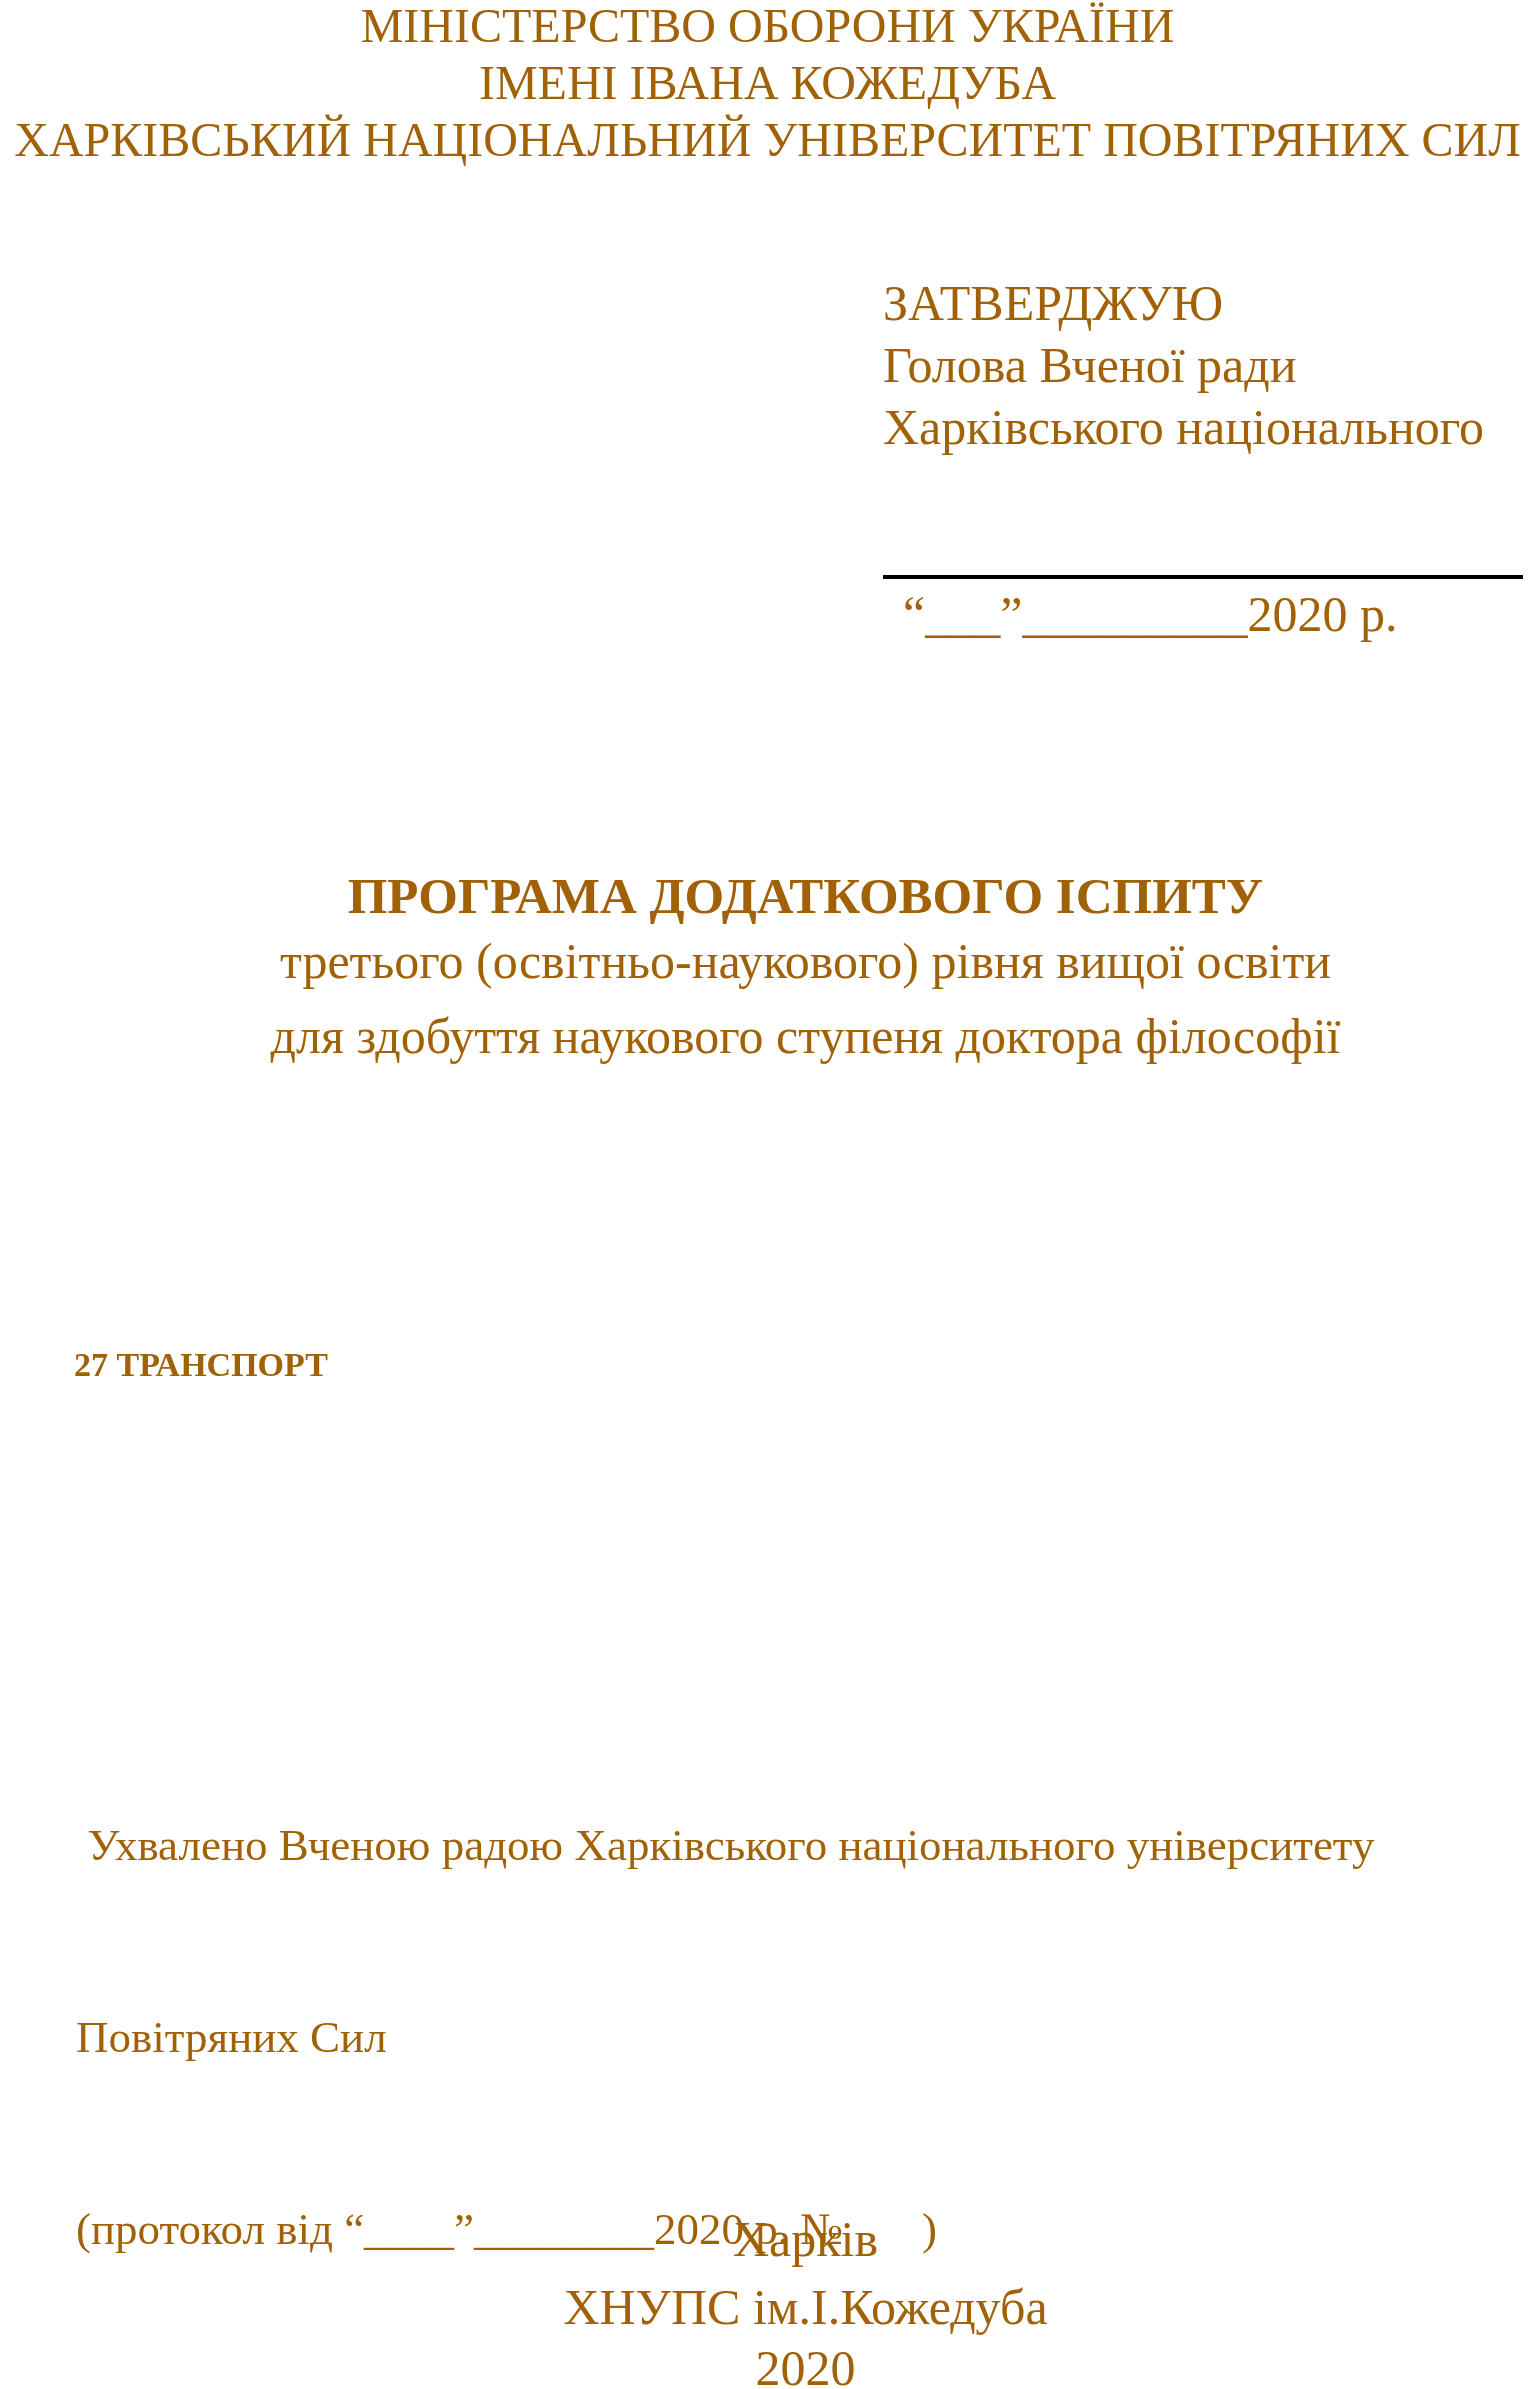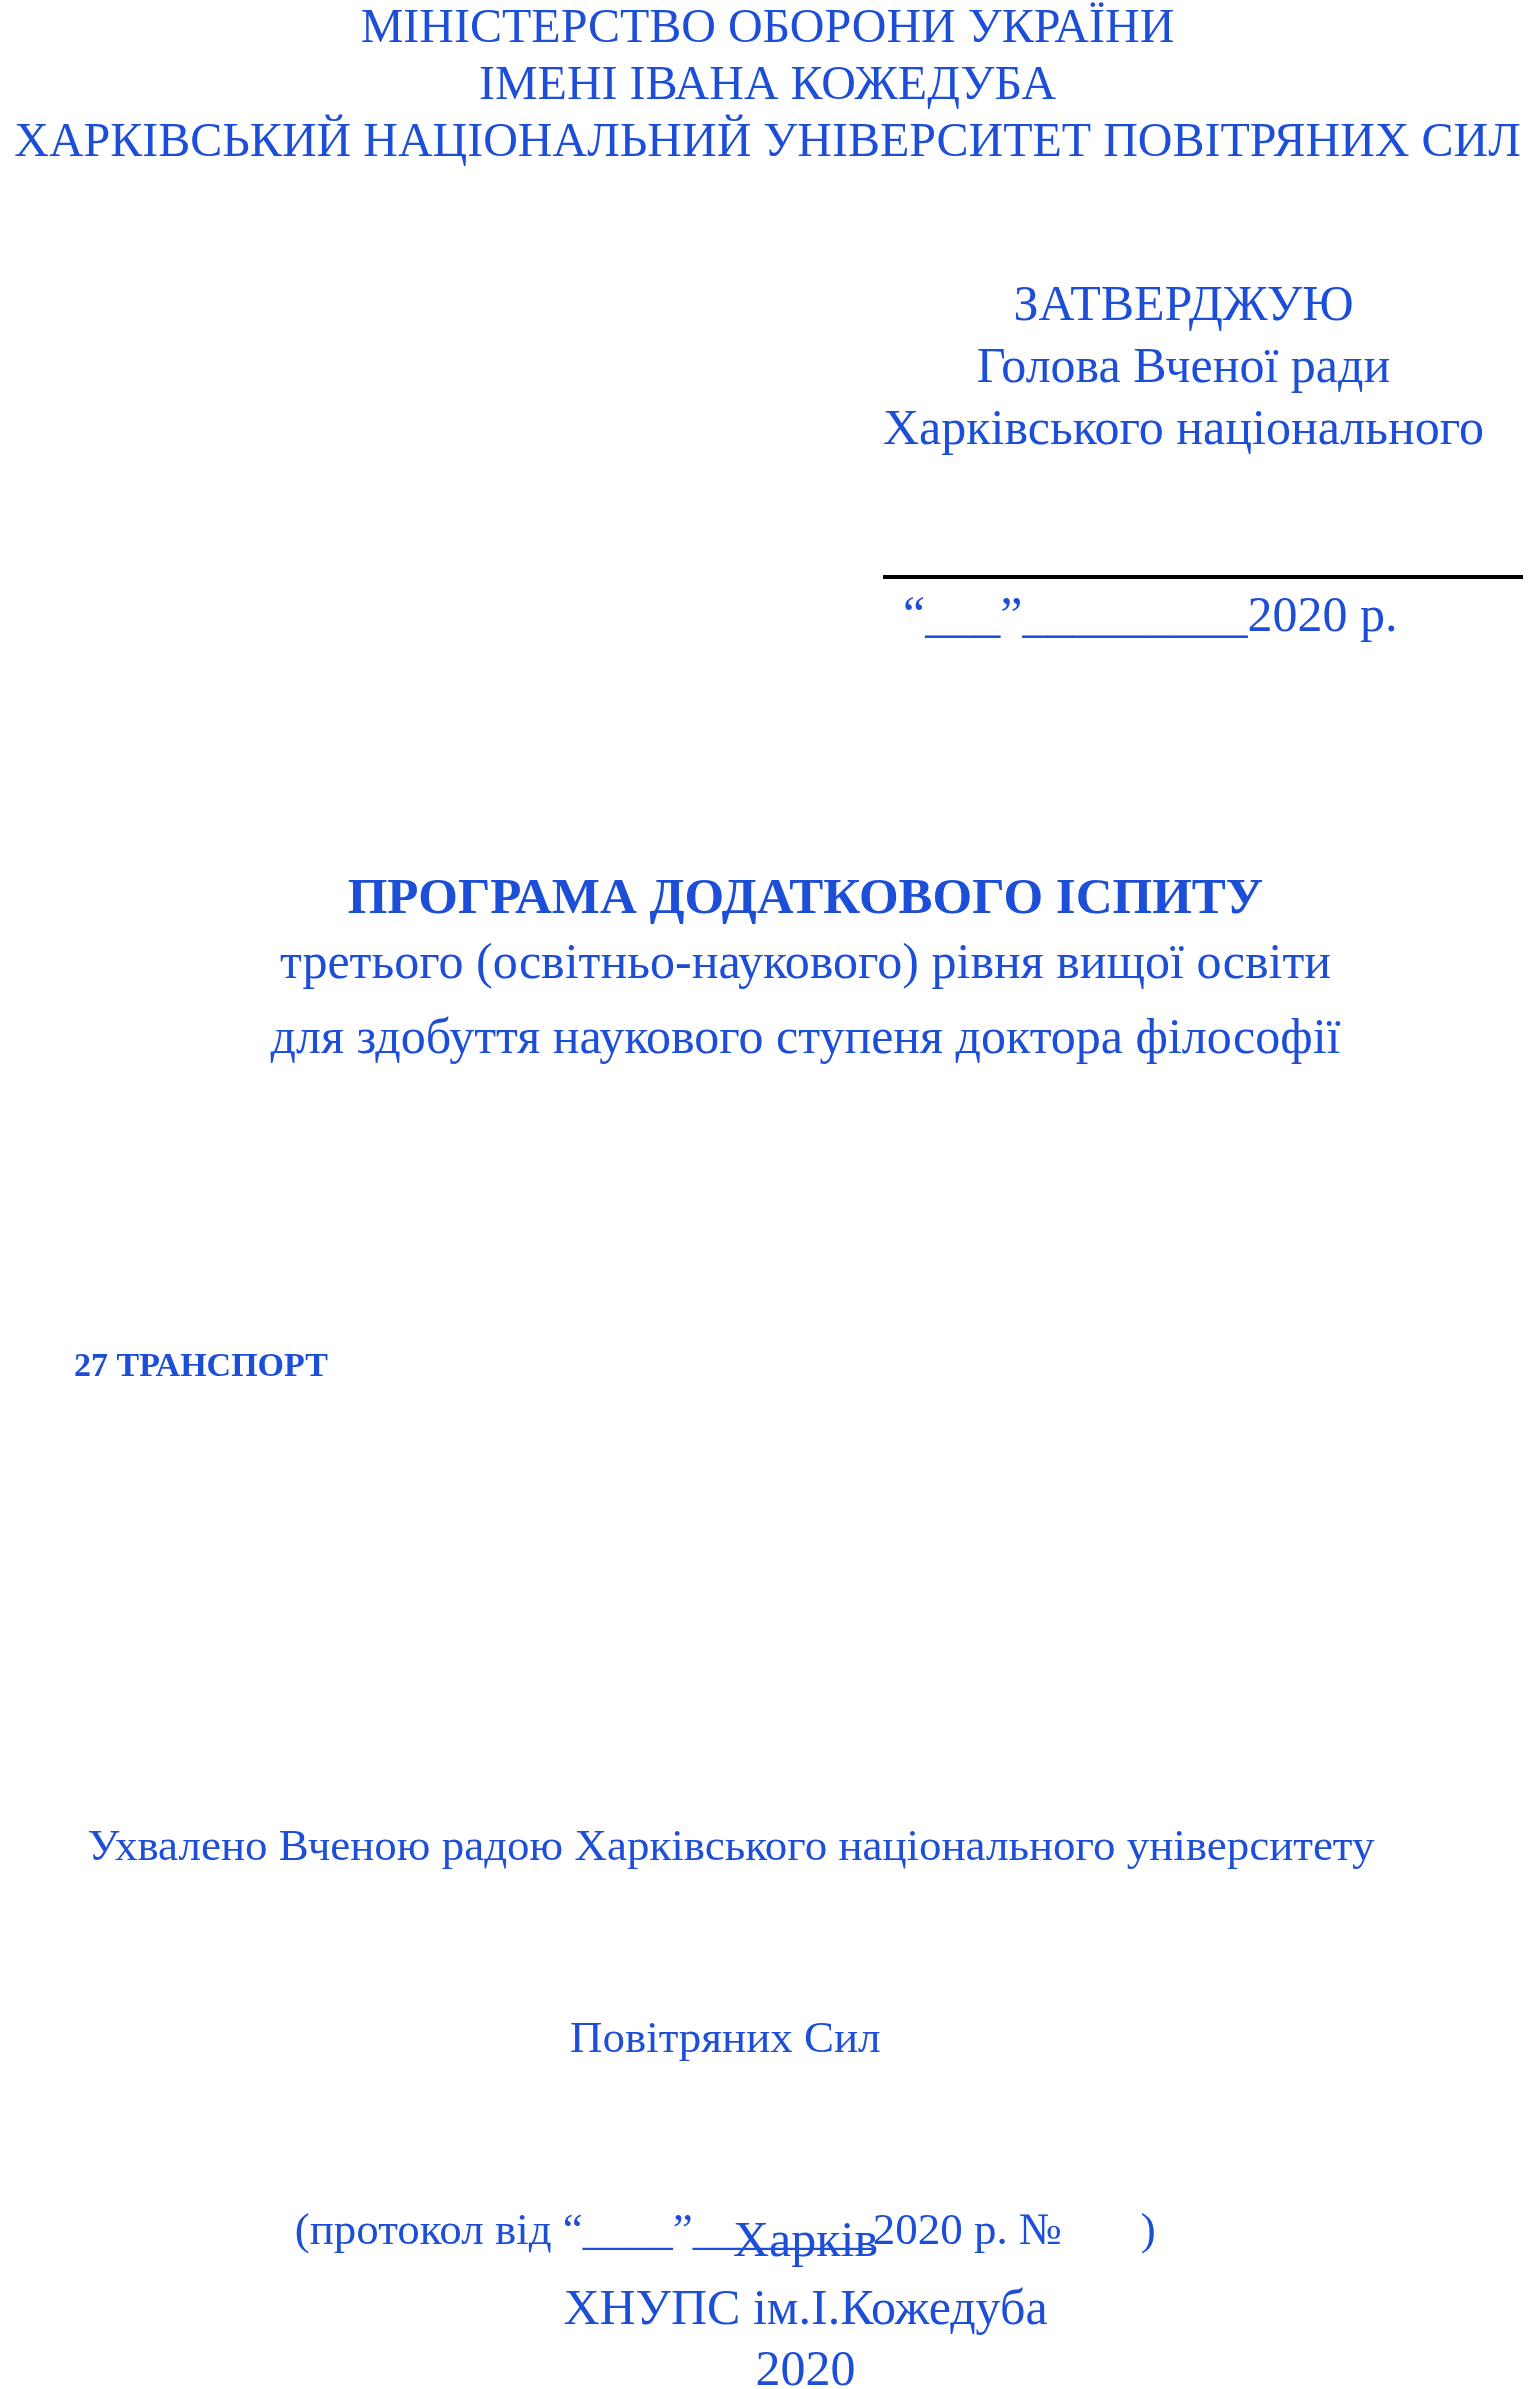--- a/index.html
+++ b/index.html
@@ -5,25 +5,25 @@
   html, body {
     margin: 0;
     padding: 0;
     background: #ffffff;
   }
   .page {
     position: relative;
     width: 1535px;
     height: 2389px;
     background: #ffffff;
-    color: #1d4ed8;
+    color: #a16207;
     font-family: "Liberation Serif", "DejaVu Serif", serif;
     overflow: hidden;
   }
-  .abs { position: absolute; text-align: center; }
+  .abs { position: absolute; }
 
   
   .header {
     top: -3.3px;
     left: 0;
     width: 1535px;
     text-align: center;
     font-size: 48px;
     line-height: 57px;
     white-space: nowrap;

